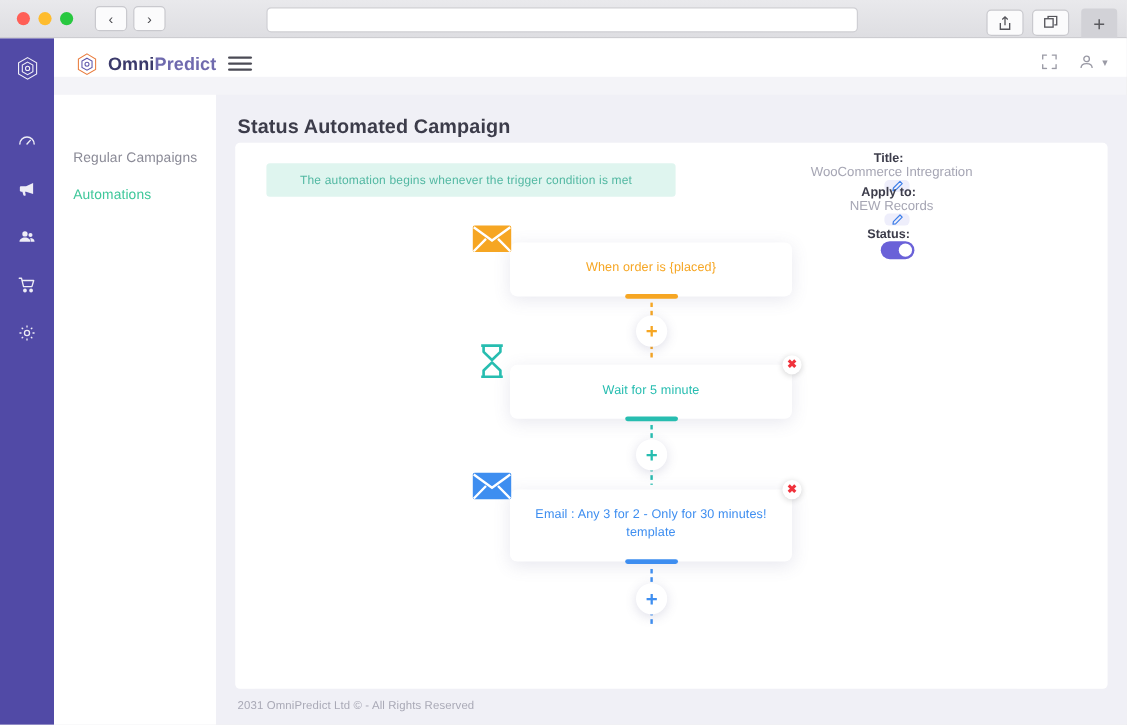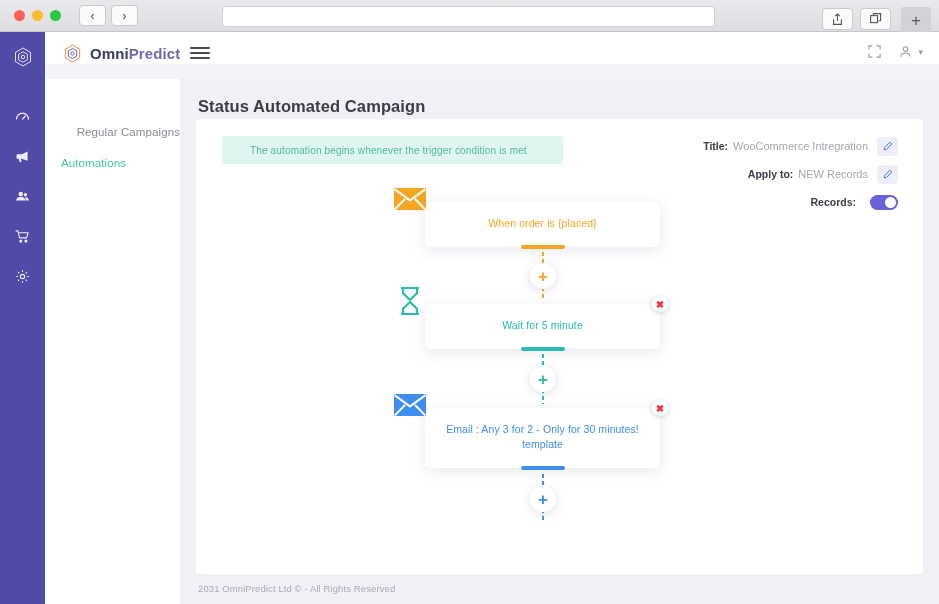--- a/index.html
+++ b/index.html
@@ -74,21 +74,21 @@
   .hamburger span { display: block; height: 2px; background: #4b4b55; border-radius: 1px; }
   .topbar-right { position: absolute; right: 16px; top: 13px; display: flex; align-items: center; gap: 18px; }
   .tb-icon { color: #9a9aa5; display: flex; align-items: center; }
   .caret { color: #9a9aa5; font-size: 9px; margin-left: -12px; }
 
   .leftnav {
     position: absolute; left: 45px; top: 47px; width: 135px; height: 525px;
     background: #ffffff; padding: 47px 0 0 16px;
   }
   .nav-item { font-size: 11.5px; margin-bottom: 19px; letter-spacing: .1px; }
-  .nav-item.muted { color: #8b8b97; text-align: right; }
+  .nav-item.muted { color: #8b8b97; }
   .nav-item.active { color: #3fc79a; }
 
   .content {
     position: absolute; left: 180px; top: 47px; width: 759px; height: 525px;
     background: #f0f0f6;
   }
   .page-title {
     position: absolute; left: 18px; top: 18px;
     font-size: 16.5px; color: #3c3c4a; font-weight: bold; letter-spacing: .1px;
   }
@@ -99,21 +99,21 @@
   }
 
   .banner {
     position: absolute; left: 26px; top: 17px; width: 341px; height: 28px;
     background: #dff5ef; border-radius: 3px;
     display: flex; align-items: center; padding-left: 28px;
   }
   .banner-text { font-size: 10px; color: #52b8a2; letter-spacing: .15px; }
 
   .meta { position: absolute; right: 25px; top: 13px; width: 310px; }
-  .meta-row { display: flex; align-items: center; justify-content: flex-end; height: 28px; margin-bottom: 0; }
+  .meta-row { display: flex; align-items: center; justify-content: flex-end; height: 28px; margin-bottom: 0; flex-direction: column; }
   .meta-label { font-size: 10.5px; color: #3c3c4a; font-weight: bold; margin-right: 5px; }
   .meta-value { font-size: 11px; color: #a6a6b4; }
   .edit-btn {
     width: 21px; height: 19px; margin-left: 9px;
     background: #eeeefb; border-radius: 4px;
     display: flex; align-items: center; justify-content: center;
     color: #3e7fe8;
   }
   .toggle {
     width: 28px; height: 15px; margin-left: 9px; border-radius: 9px;
@@ -308,21 +308,21 @@
           <div class="meta-row">
             <span class="meta-label">Apply to:</span>
             <span class="meta-value">NEW Records</span>
             <span class="edit-btn">
               <svg width="10" height="10" viewBox="0 0 12 12" fill="none" stroke="#3e7fe8" stroke-width="1.2" stroke-linejoin="round">
                 <path d="M8.4 1.4 10.6 3.6 4 10.2 1.4 10.6l.4-2.6z"></path>
               </svg>
             </span>
           </div>
           <div class="meta-row">
-            <span class="meta-label">Records:</span>
+            <span class="meta-label">Status:</span>
             <span class="toggle"></span>
           </div>
         </div>
 
         <div class="flow">
 
           <div class="node" style="top:8px;">
             <div class="node-box">
               <div class="node-icon">
                 <svg width="34" height="26" viewBox="0 0 34 26">

